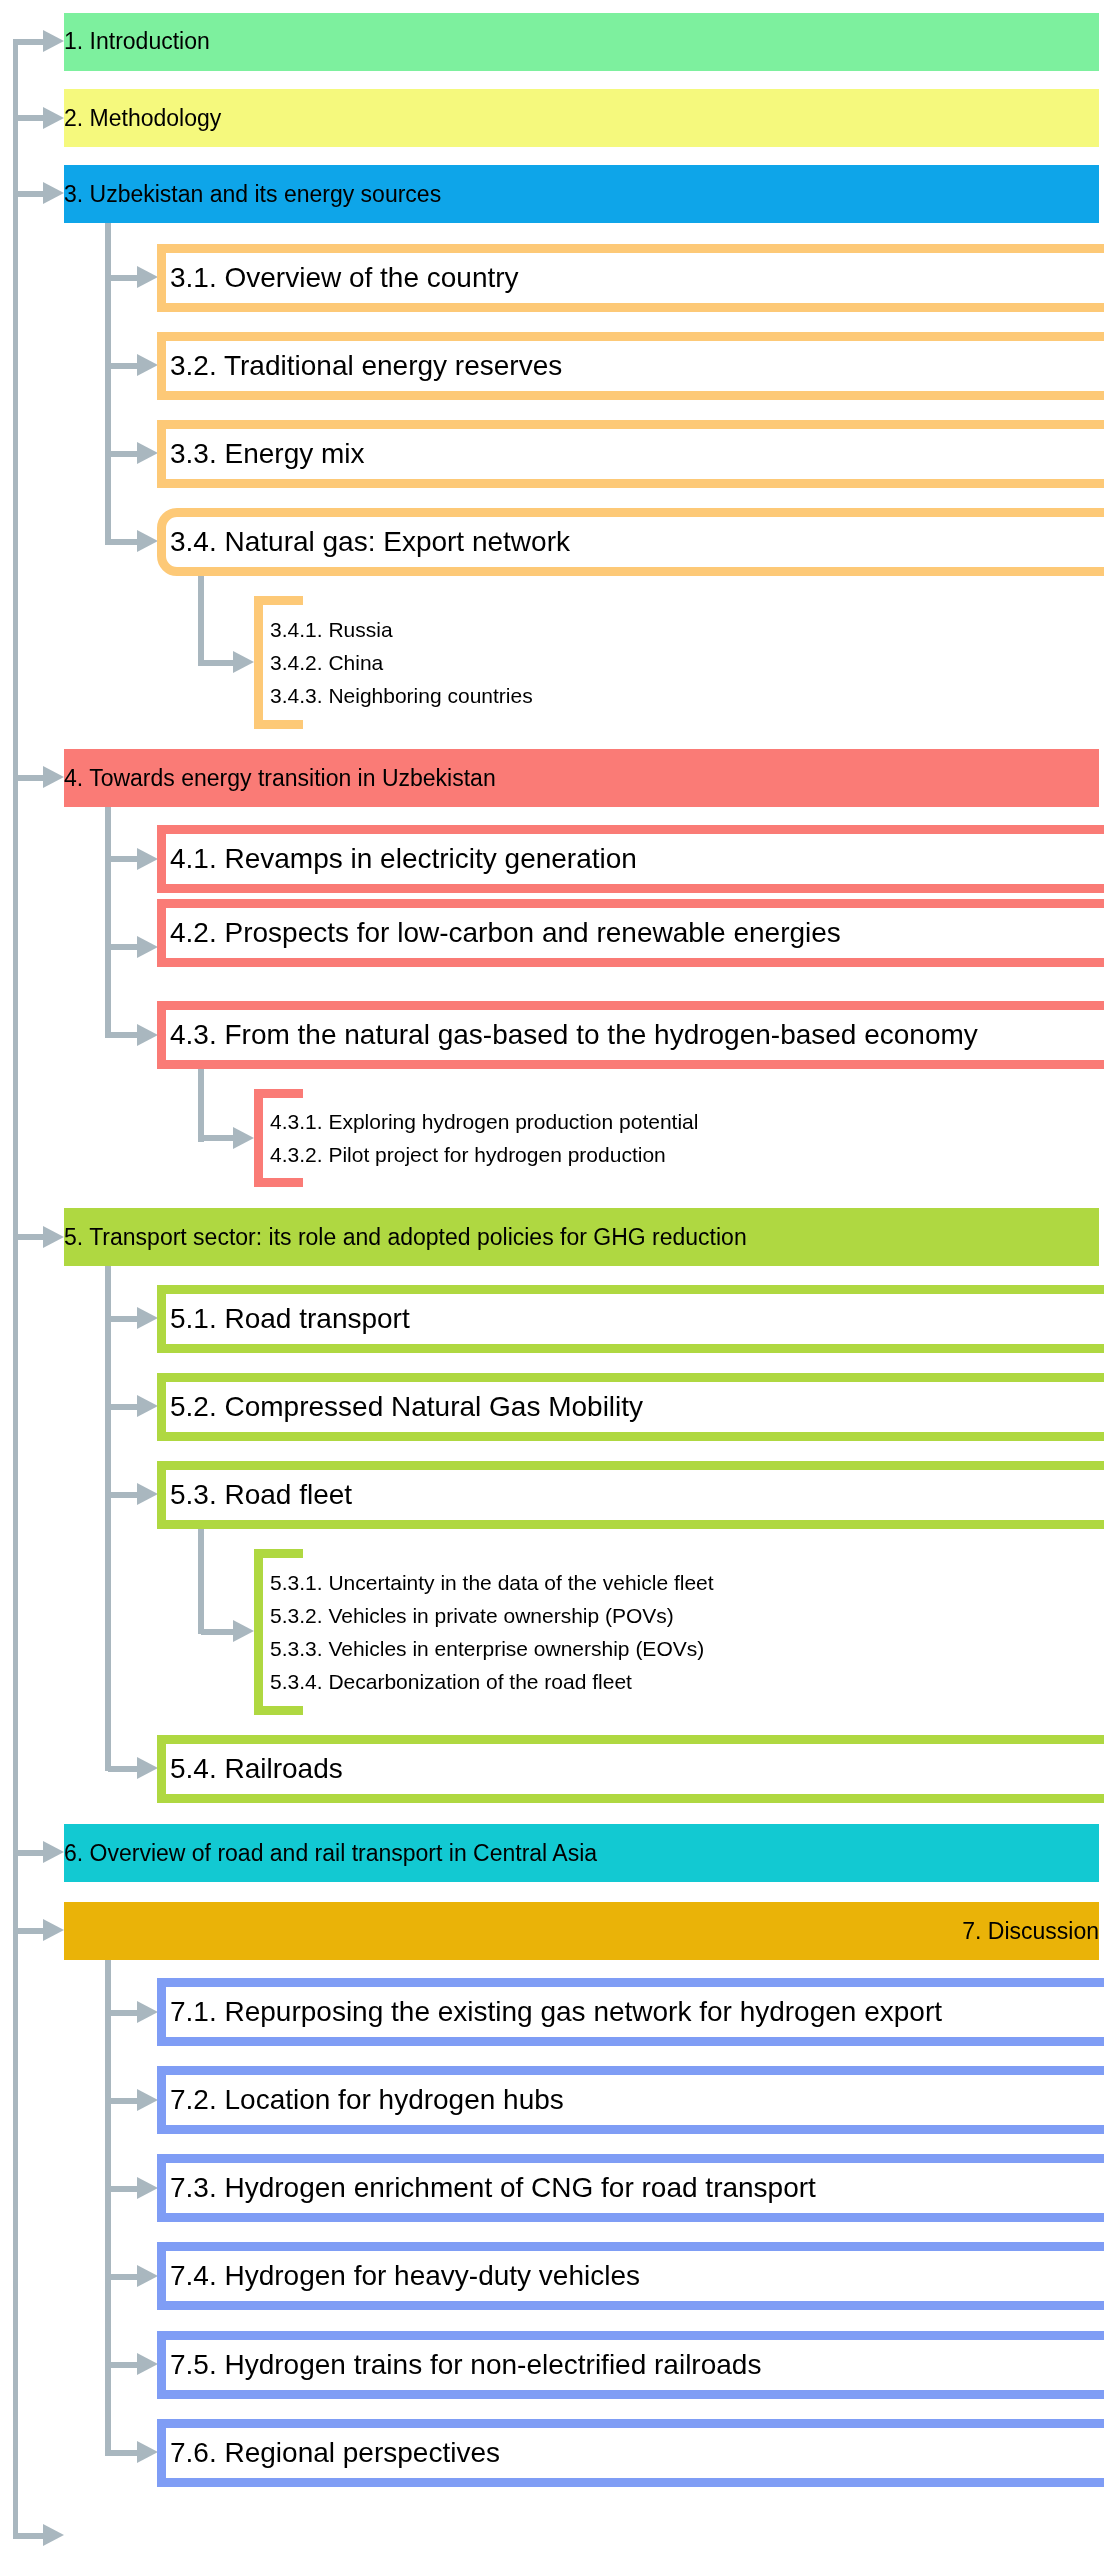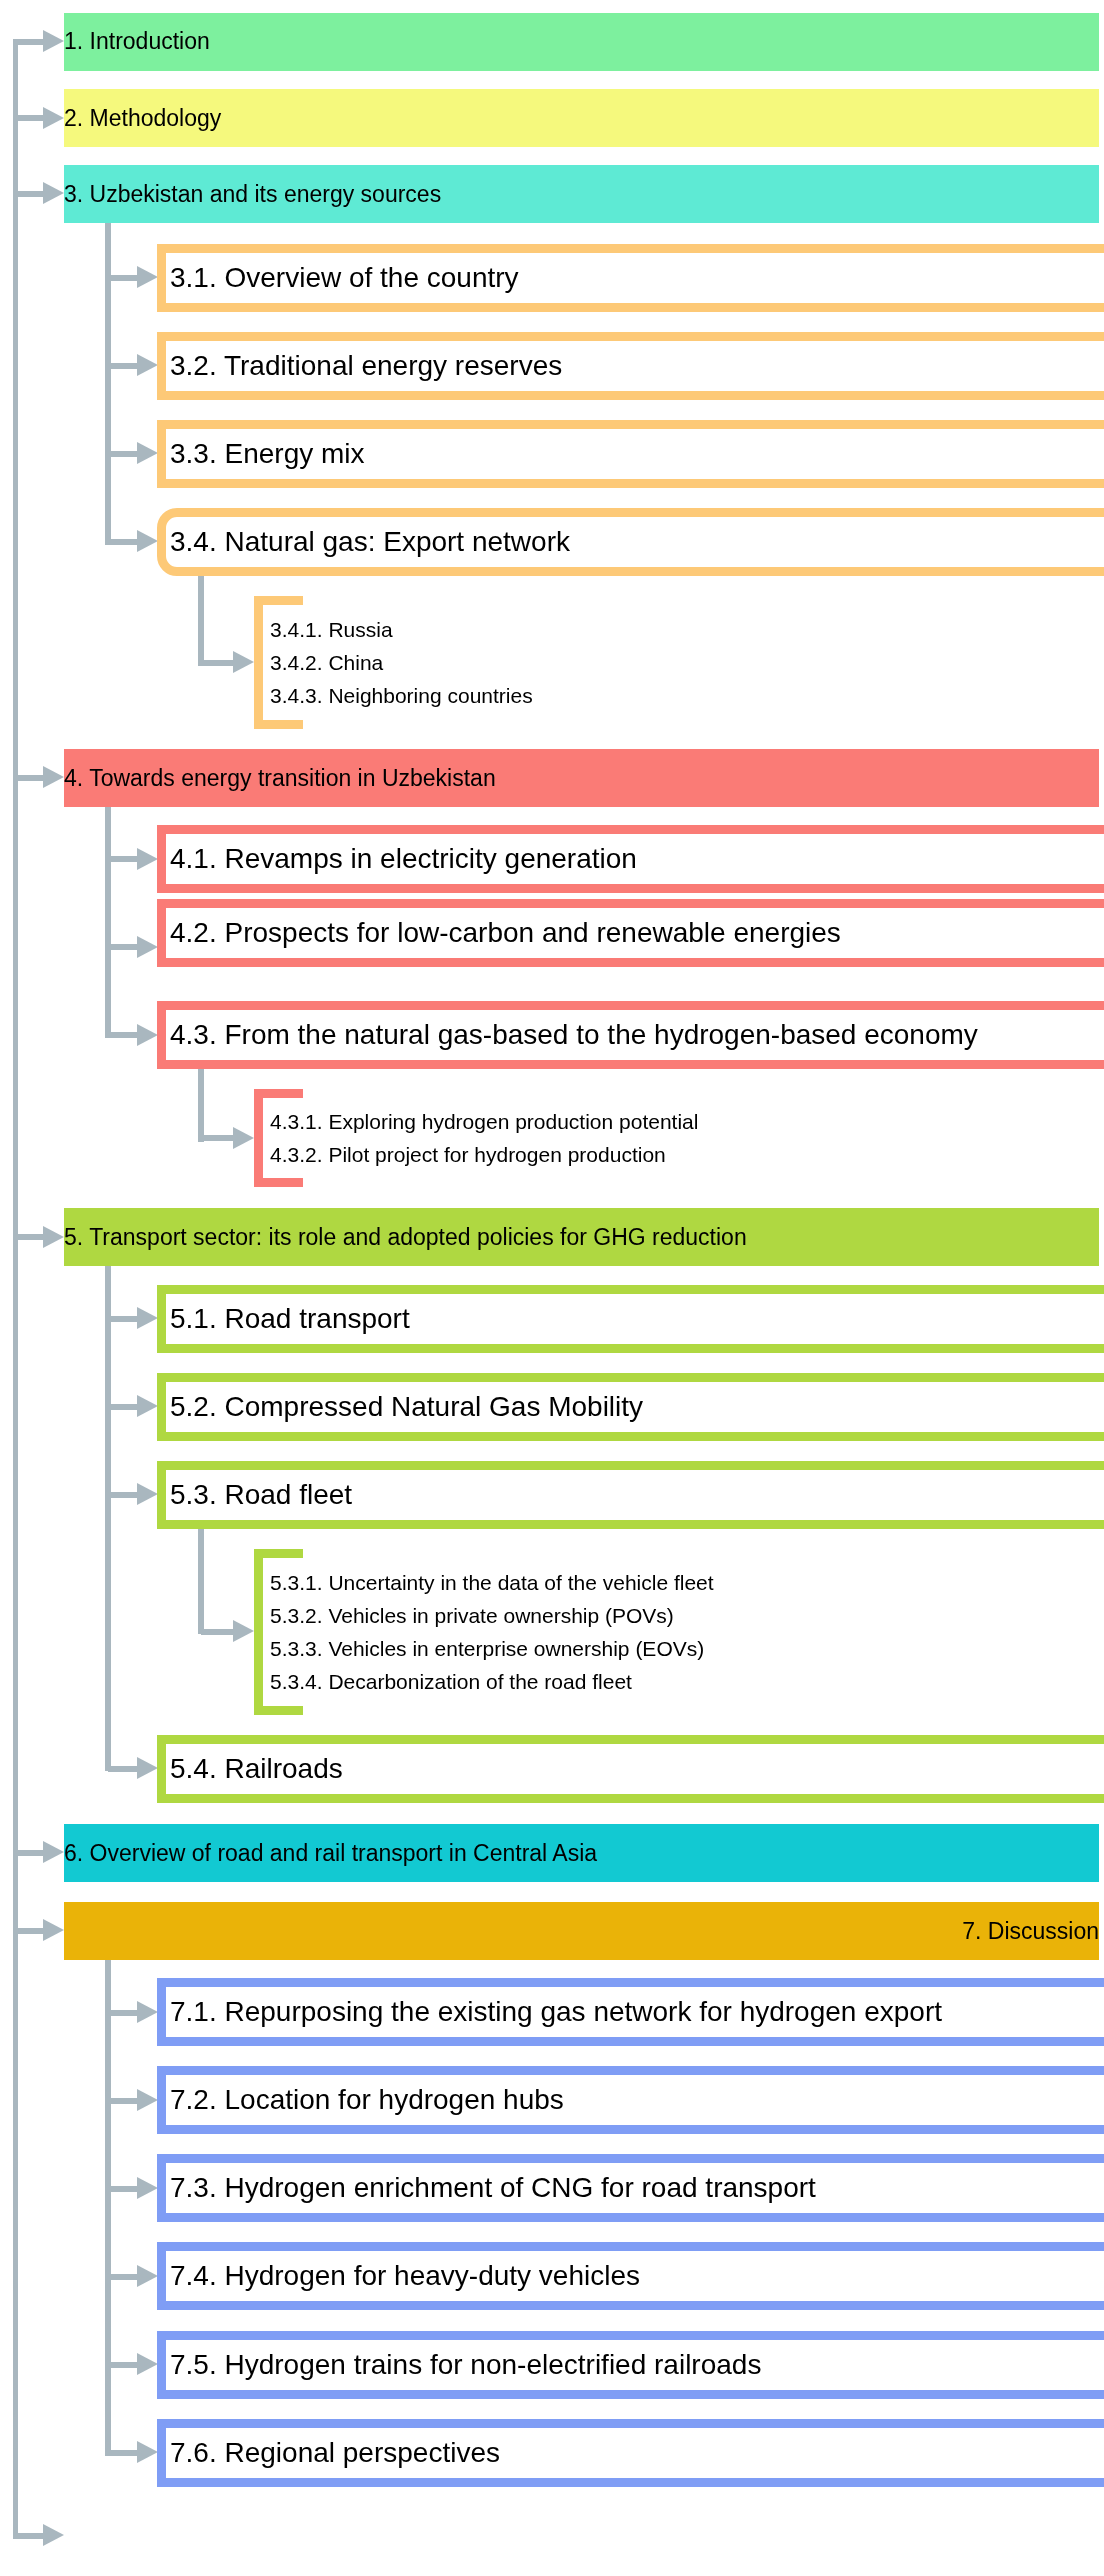--- a/index.html
+++ b/index.html
@@ -114,21 +114,21 @@
     <div class="arr" style="left:233px;top:1127px"></div>
     <div class="arr" style="left:233px;top:1620px"></div>
   </div>
 
   <div class="bar" style="top: 12.7px; background: rgb(125, 240, 158);">
     <span>1. Introduction</span>
     </div>
   <div class="bar" style="top: 89px; background: rgb(245, 249, 125);">
     <span>2. Methodology</span>
     </div>
-  <div class="bar" style="top: 165px; background: #5eead4;">
+  <div class="bar" style="top: 165px; background: #0ea5e9;">
     <span>3. Uzbekistan and its energy sources</span>
     </div>
   <div class="bar" style="top: 749px; background: rgb(250, 123, 118);">
     <span>4. Towards energy transition in Uzbekistan</span>
     </div>
   <div class="bar" style="top: 1208px; background: rgb(175, 216, 65);">
     <span>5. Transport sector: its role and adopted policies for GHG reduction</span>
     </div>
   <div class="bar" style="top: 1824px; background: rgb(18, 201, 210);">
     <span>6. Overview of road and rail transport in Central Asia</span>

